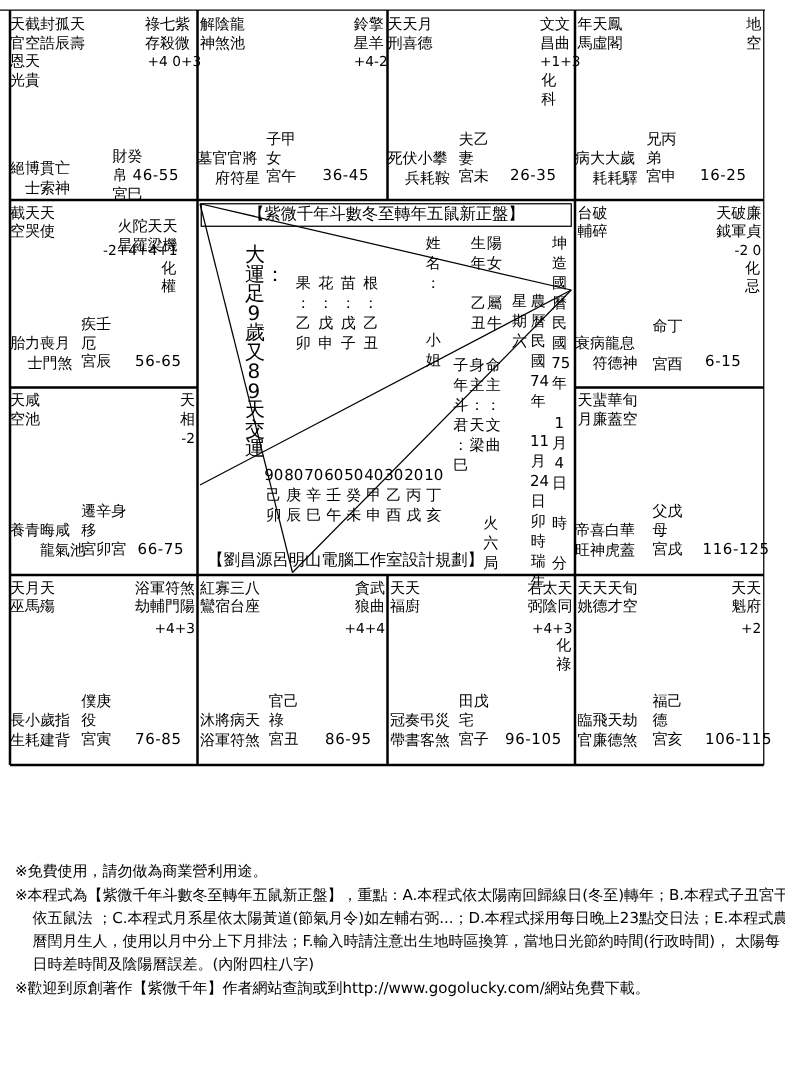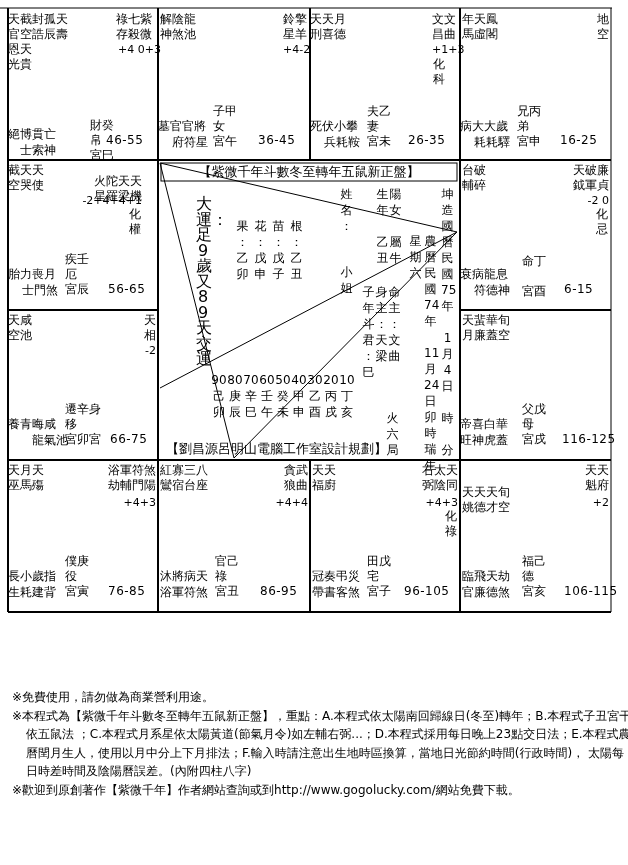--- a/index.html
+++ b/index.html
@@ -281,21 +281,21 @@
     </div>
     <div class="pal" style="left:57px;top:94px;">
       <div><span>田</span><span>戊</span></div>
       <div>宅</div>
       <div><span>宮</span><span>子</span></div>
     </div>
     <div class="age" style="left:94px;top:124px;">96-105</div>
   </div>
 
   <div class="cell" style="left:460px;top:460px;width:151px;height:152px;">
-    <div class="stars" style="left:2px;top:3px;margin-top:22px;">
+    <div class="stars" style="left:2px;top:3px;">
       <div>天天天旬</div>
       <div>姚德才空</div>
     </div>
     <div class="stars" style="right:2px;top:3px;">
       <div>天天</div>
       <div>魁府</div>
     </div>
     <div class="bright" style="right:2px;top:35px;">+2</div>
     <div class="gods" style="left:2px;top:108px;">
       <div>臨飛天劫</div>

